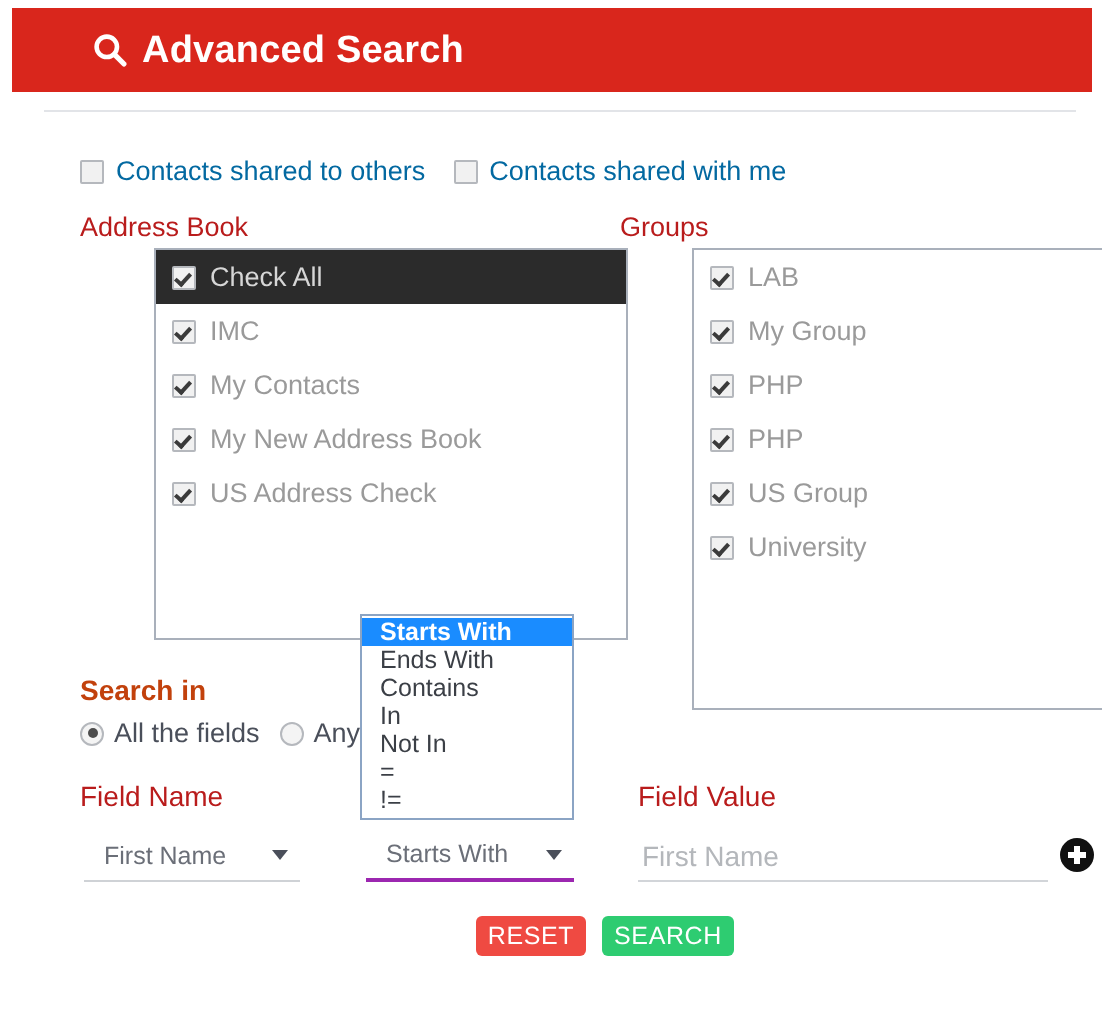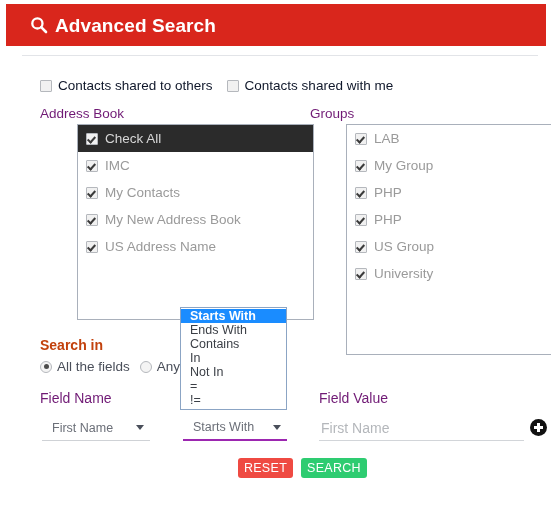--- a/index.html
+++ b/index.html
@@ -20,21 +20,21 @@
   
   #header-bar {
     position: absolute;
     left: 6px;
     top: 4px;
     width: 540px;
     height: 42px;
     background: #d9261c;
     display: flex;
     align-items: center;
-    padding-left: 24px;
+    padding-left: 40px;
     box-sizing: border-box;
   }
   #header-bar .hdr-icon {
     width: 18px;
     height: 18px;
     margin-right: 7px;
     display: inline-block;
     position: relative;
     top: 0px;
   }
@@ -56,21 +56,21 @@
   }
 
   
   #shared-row {
     position: absolute;
     left: 40px;
     top: 78px;
     display: flex;
     align-items: center;
     font-size: 13.5px;
-    color: #0f172a;
+    color: #0369a1;
   }
   #shared-row .cbx-item {
     display: flex;
     align-items: center;
     margin-right: 14px;
     white-space: nowrap;
   }
   .ui-checkbox {
     width: 12px;
     height: 12px;
@@ -93,21 +93,21 @@
     border: solid #3b3b3b;
     border-width: 0 2px 2px 0;
     transform: rotate(42deg);
     box-sizing: border-box;
   }
 
   
   .section-label {
     position: absolute;
     font-size: 13.5px;
-    color: #701a75;
+    color: #b91c1c;
   }
   #label-address-book { left: 40px; top: 106px; }
   #label-groups       { left: 310px; top: 106px; }
 
   
   .listbox {
     position: absolute;
     background: #ffffff;
     border: 1px solid #a9b0bb;
     box-sizing: border-box;
@@ -407,21 +407,21 @@
     <div class="list-item">
       <span class="ui-checkbox checked"></span>
       <span>My Contacts</span>
     </div>
     <div class="list-item">
       <span class="ui-checkbox checked"></span>
       <span>My New Address Book</span>
     </div>
     <div class="list-item">
       <span class="ui-checkbox checked"></span>
-      <span>US Address Name</span>
+      <span>US Address Check</span>
     </div>
   </div>
 </div>
 
 <div class="listbox" id="groups-box">
   <div class="list-scroll">
     <div class="list-item">
       <span class="ui-checkbox checked"></span>
       <span>LAB</span>
     </div>

